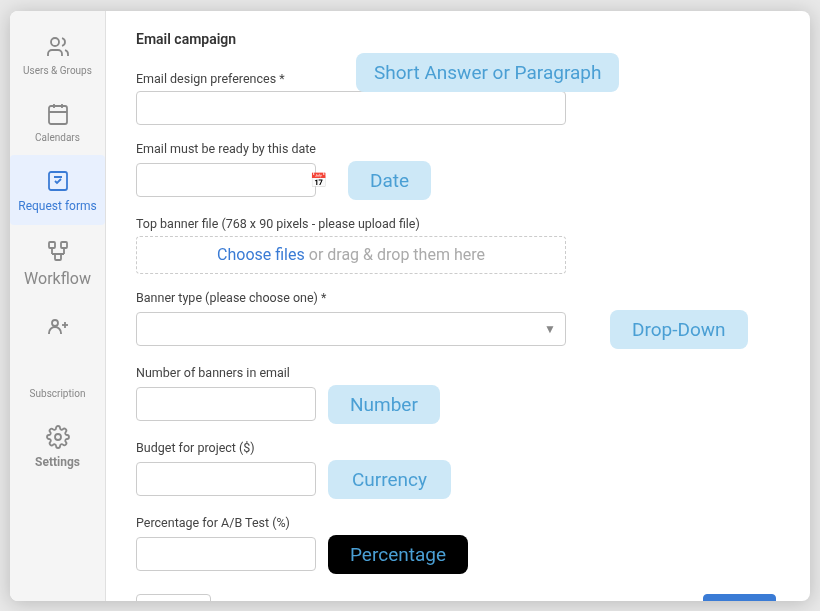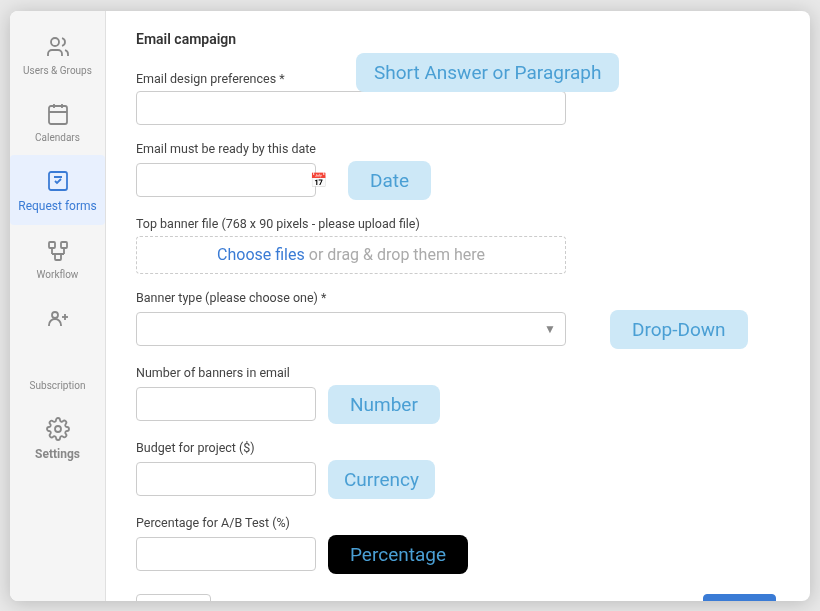--- a/index.html
+++ b/index.html
@@ -250,21 +250,21 @@
         <svg viewBox="0 0 24 24" fill="none" stroke="#888" stroke-width="1.8">
           <rect x="3" y="3" width="6" height="6" rx="1"></rect>
           <rect x="15" y="3" width="6" height="6" rx="1"></rect>
           <rect x="9" y="15" width="6" height="6" rx="1"></rect>
           <line x1="6" y1="9" x2="6" y2="15"></line>
           <line x1="18" y1="9" x2="18" y2="15"></line>
           <line x1="6" y1="15" x2="12" y2="15"></line>
           <line x1="18" y1="15" x2="12" y2="15"></line>
         </svg>
       </div>
-      <span style="font-size:10px;color:#888;text-align:left;">Workflow</span>
+      <span style="font-size:16px;color:#888;text-align:left;">Workflow</span>
     </div>
 
     <div class="sidebar-item">
       <div class="sidebar-icon">
         <svg viewBox="0 0 24 24" fill="none" stroke="#888" stroke-width="1.8">
           <circle cx="9" cy="9" r="3"></circle>
           <path d="M3 20v-1a6 6 0 0 1 12 0v1"></path>
           <line x1="16" y1="11" x2="22" y2="11"></line>
           <line x1="19" y1="8" x2="19" y2="14"></line>
         </svg>
@@ -353,21 +353,21 @@
       </div>
     </div>
 
     <div class="form-group">
       <label class="form-label">
         <span>Budget for project ($)</span>
       </label>
       <div style="display:flex;align-items:center;gap:12px;">
         <input type="text" class="small-input" style="">
 
-        <div style="background:#cde8f7;color:#4a9fd4;border-radius:8px;padding:8px 16px;font-size:19px;font-weight:400;white-space:nowrap;">
+        <div style="background:#cde8f7;color:#4a9fd4;border-radius:8px;padding:8px 24px;font-size:19px;font-weight:400;white-space:nowrap;">
           <span>Currency</span>
         </div>
       </div>
     </div>
 
     <div class="form-group">
       <label class="form-label">
         <span>Percentage for A/B Test (%)</span>
       </label>
       <div style="display:flex;align-items:center;gap:12px;">

